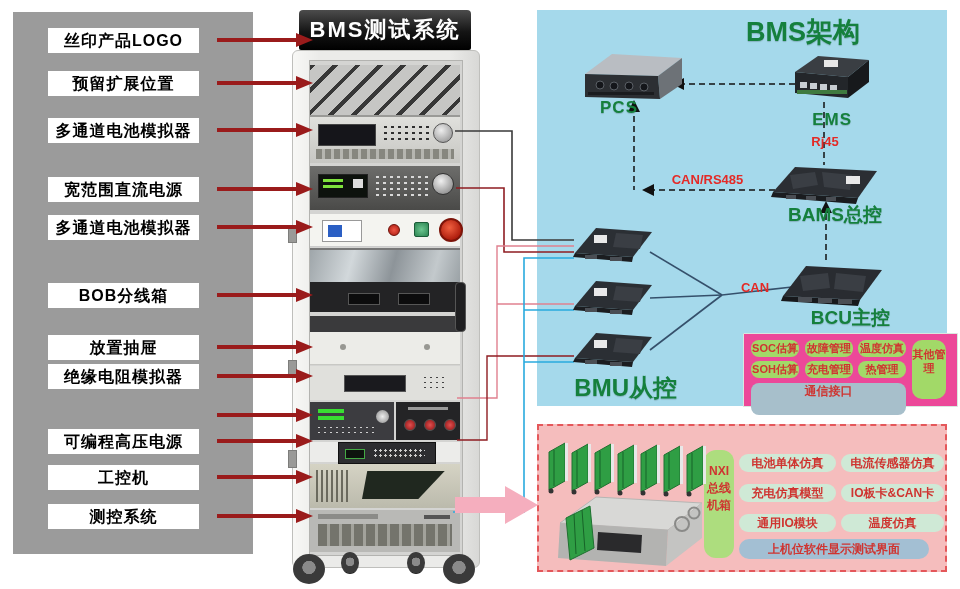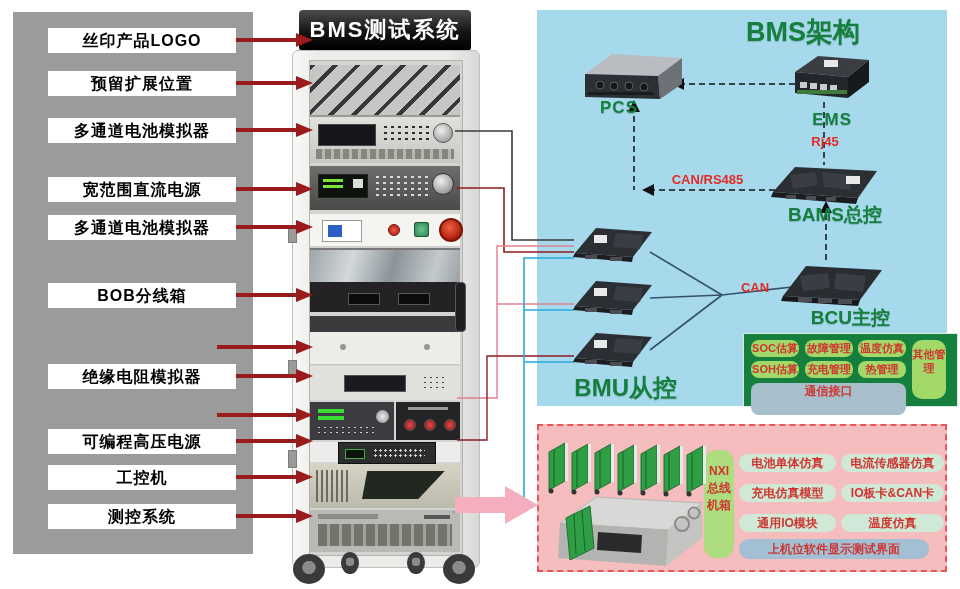--- a/index.html
+++ b/index.html
@@ -1,20 +1,20 @@
 <!DOCTYPE html>
 <html><head>
 <meta charset="utf-8">
 <style>
   html,body{margin:0;padding:0;background:#fff;}
   .canvas{position:relative;width:960px;height:589px;background:#fff;overflow:hidden;
           font-family:"Liberation Sans","DejaVu Sans",sans-serif;}
   
   .left-panel{position:absolute;left:13px;top:12px;width:240px;height:542px;background:#9b9b9b;z-index:1;}
-  .lbl{position:absolute;left:48px;width:188px;height:25px;background:#ffffff;color:#000;
+  .lbl{position:absolute;left:48px;width:151px;height:25px;background:#ffffff;color:#000;
        font-weight:bold;font-size:16px;text-align:center;line-height:25px;z-index:3;letter-spacing:1px;}
   
   .rack{position:absolute;left:287px;top:10px;width:196px;height:572px;z-index:1;}
   .rack-body{position:absolute;left:5px;top:40px;width:186px;height:516px;
       background:linear-gradient(90deg,#f8f8f6,#ebebe9 14%,#ebebe9 84%,#d8d8d6);
       border:1px solid #bfbfbc;border-radius:6px;}
   .rack-cap{position:absolute;left:12px;top:0;width:172px;height:40px;
       background:linear-gradient(#4c4c4c,#141414 55%,#000);border-radius:4px 4px 2px 2px;
       color:#fff;font-size:22px;font-weight:bold;text-align:center;line-height:40px;letter-spacing:2px;}
   .bay{position:absolute;left:22px;top:50px;width:152px;height:494px;background:#d4d4d2;border:1px solid #b3b3b0;}
@@ -76,21 +76,21 @@
       background:repeating-linear-gradient(90deg,#74746c 0 9px,#a2a29b 9px 12px),repeating-linear-gradient(#00000022 0 5px,transparent 5px 8px);}
   .handle{position:absolute;left:168px;top:272px;width:9px;height:48px;background:#1f1f21;border-radius:4px;border:1px solid #555;}
   .hinge{position:absolute;left:1px;width:7px;height:16px;background:#9a9a98;border:1px solid #7d7d7b;}
   .foot{position:absolute;border-radius:50%;background:radial-gradient(circle at 50% 45%,#8a8a8a 0 28%,#3a3a3a 30% 72%,#222 74%);}
   
   .arch-panel{position:absolute;left:537px;top:10px;width:410px;height:396px;background:#a5d9eb;z-index:1;}
   .sim-panel{position:absolute;left:537px;top:424px;width:406px;height:144px;background:#f5bdbd;border:2px dashed #e4575a;z-index:1;}
   .t-white{position:absolute;color:#15803d;font-weight:bold;text-align:right;z-index:3;
       text-shadow:0 1px 1px rgba(0,0,0,.18);}
   .t-red{position:absolute;color:#e42a26;font-weight:bold;text-align:center;z-index:3;}
-  .fn-box{position:absolute;left:743px;top:333px;width:213px;height:72px;background:#15803d;border:1px solid #d9e8df;border-radius:1px;z-index:3;}
+  .fn-box{position:absolute;left:743px;top:333px;width:213px;height:72px;background:#ec4899;border:1px solid #d9e8df;border-radius:1px;z-index:3;}
   .pill{position:absolute;background:#a2d968;color:#cf3430;font-weight:bold;font-size:11px;
       text-align:center;border-radius:8px;line-height:17px;height:17px;width:48px;z-index:4;}
   .pill-other{width:34px;height:59px;border-radius:10px;line-height:14px;padding-top:7px;box-sizing:border-box;
       word-break:break-all;margin:0 auto;}
   .comm-bar{position:absolute;left:7px;top:49px;width:155px;height:32px;background:#a7bfcb;border-radius:8px;
       color:#cf3430;font-weight:bold;font-size:12px;text-align:center;line-height:17px;z-index:4;}
   .spill{position:absolute;background:#cfe9d6;color:#cf3430;font-weight:bold;font-size:12px;
       text-align:center;border-radius:9px;height:18px;line-height:18px;z-index:4;}
   .nxi{position:absolute;left:165px;top:24px;width:30px;height:108px;background:#addd7e;border-radius:12px;
       color:#cf3430;font-weight:bold;font-size:12px;text-align:center;line-height:17px;word-break:break-all;
@@ -104,20 +104,21 @@
 
 <div class="canvas">
 
   <div class="left-panel"></div>
   <div class="lbl" style="top:28px">丝印产品LOGO</div>
   <div class="lbl" style="top:71px">预留扩展位置</div>
   <div class="lbl" style="top:118px">多通道电池模拟器</div>
   <div class="lbl" style="top:177px">宽范围直流电源</div>
   <div class="lbl" style="top:215px">多通道电池模拟器</div>
   <div class="lbl" style="top:283px">BOB分线箱</div>
+  <div class="lbl" style="top:335px">放置抽屉</div>
   <div class="lbl" style="top:364px">绝缘电阻模拟器</div>
   <div class="lbl" style="top:429px">可编程高压电源</div>
   <div class="lbl" style="top:465px">工控机</div>
   <div class="lbl" style="top:504px">测控系统</div>
 
   <div class="rack">
     <div class="rack-body"></div>
     <div class="bay"></div>
     <div class="rack-cap">BMS测试系统</div>
     <div class="mod m-vent" style="top:55px;height:50px"></div>

